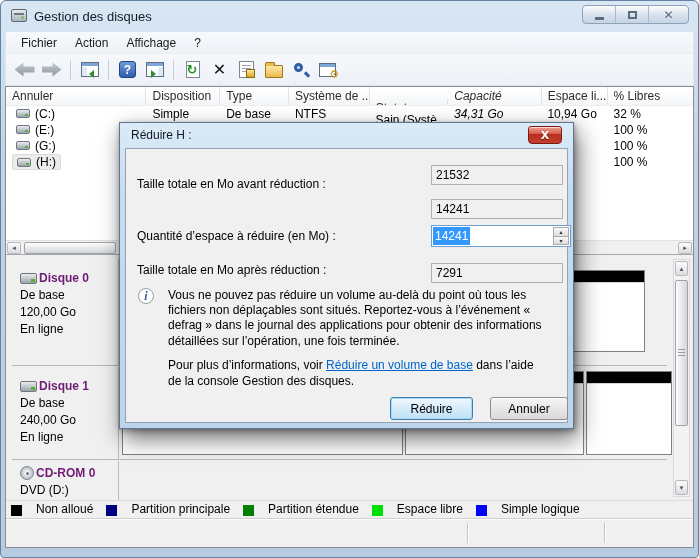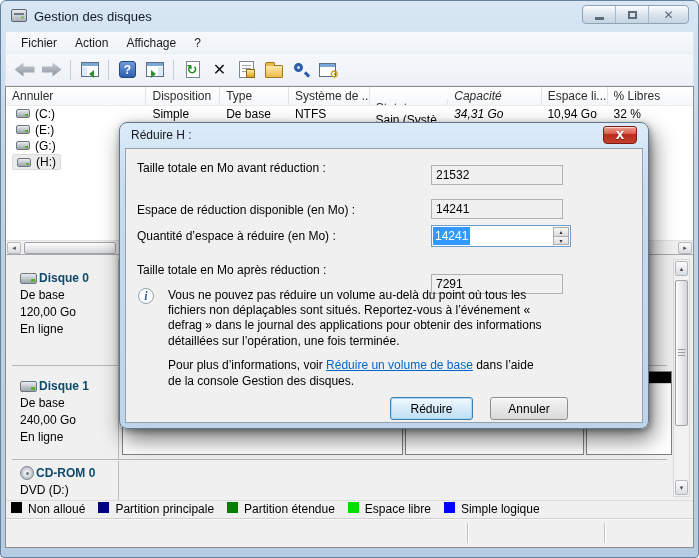--- a/index.html
+++ b/index.html
@@ -77,47 +77,47 @@
   
   .hscroll { position:absolute; left:0; right:0; bottom:0; height:14px; background:#f0f0f0; border-top:1px solid #e2e2e2; }
   .hs-btn { position:absolute; top:1px; width:14px; height:12px; background:linear-gradient(#fdfdfd,#d9dce0); border:1px solid #b5b8bc; border-radius:2px;
     display:flex; align-items:center; justify-content:center; font-size:7px; color:#4f4f4f; font-family:"DejaVu Sans",sans-serif; }
   .hs-thumb { position:absolute; left:18px; top:1px; width:92px; height:12px; background:linear-gradient(#fdfdfd,#d3d6da); border:1px solid #9fa3a8; border-radius:2px; }
   
   .bottom-pane { position:absolute; left:0; right:0; top:170px; height:243px; background:#f0f0f0; }
   .disk-row { position:absolute; left:6px; right:26px; }
   .disk-row.bordered { border-bottom:1px solid #b7b7b7; }
   .disk-head { position:absolute; left:0; top:0; bottom:0; width:107px; border-right:1px solid #bcbcbc; padding:12px 6px 0 8px; }
-  .disk-head .dh-title { display:flex; align-items:center; gap:2px; font-weight:bold; color:#0c4a6e; }
+  .disk-head .dh-title { display:flex; align-items:center; gap:2px; font-weight:bold; color:#701a75; }
   .drive-ico { width:17px; height:11px; background:linear-gradient(#e9ecef,#9ba3ab); border:1px solid #6f767d; border-radius:2px; position:relative; flex:none; }
   .drive-ico::after { content:""; position:absolute; right:1px; bottom:1px; width:4px; height:3px; background:#58b030; }
   .cd-ico { width:14px; height:14px; border-radius:50%; background:radial-gradient(circle at 50% 50%, #f0f2f4 20%, #b9bfc6 70%); border:1px solid #7d858e; position:relative; flex:none; }
   .cd-ico::after { content:""; position:absolute; left:5px; top:5px; width:3px; height:3px; border-radius:50%; background:#6f7984; }
   .dh-line { margin-top:3px; color:#000; }
   .disk-graph { position:absolute; left:108px; right:0; top:0; bottom:0; }
   .part-block { position:absolute; border:1px solid #808080; background:#fff; }
   .part-block .stripe { height:12px; background:#000; border-bottom:1px solid #d6d6d6; }
   
   .vscroll { position:absolute; right:3px; top:172px; width:17px; height:238px; background:#f2f2f2; border:1px solid #d9d9d9; }
   .vs-btn { position:absolute; left:1px; width:13px; height:15px; background:linear-gradient(#fdfdfd,#d9dce0); border:1px solid #b5b8bc; border-radius:2px;
     display:flex; align-items:center; justify-content:center; font-size:7px; color:#4f4f4f; font-family:"DejaVu Sans",sans-serif; }
   .vs-thumb { position:absolute; left:1px; top:20px; width:13px; height:146px; background:linear-gradient(90deg,#fdfdfd,#d3d6da); border:1px solid #9fa3a8; border-radius:2px; }
   .vs-grip { position:absolute; left:2px; right:2px; top:68px; height:8px;
     background:repeating-linear-gradient(#9a9a9a 0 1px, transparent 1px 3px); }
   
   .legend { position:absolute; left:0; right:0; top:413px; height:17px; background:#f0f0f0; display:flex; align-items:center; padding-left:5px; border-top:1px solid #dcdcdc; }
-  .leg-item { display:inline-flex; align-items:flex-start; gap:6px; margin-right:13px; }
+  .leg-item { display:inline-flex; align-items:flex-end; gap:14px; margin-right:13px; }
   .leg-swatch { width:11px; height:11px; flex:none; }
   
   .statusbar { position:absolute; left:0; right:0; top:431px; bottom:0; background:#f0f0f0; border-top:1px solid #d0d0d0; box-shadow:inset 0 1px 0 #fbfbfb; }
   .sb-div { position:absolute; top:4px; bottom:4px; width:1px; background:#c3c3c3; box-shadow:1px 0 0 #ffffff; }
   
-  .dialog { position:absolute; left:118px; top:121px; width:530px; height:307px; z-index:20;
+  .dialog { position:absolute; left:118px; top:121px; width:455px; height:307px; z-index:20;
     background:linear-gradient(#dcebf9, #c7dcef 22%, #bed4e9);
-    border:1px solid #5f7archive8e; border:1px solid #5f768e; border-radius:8px;
+    border:1px solid #5f7archive8e; border:1px solid #5f768e; border-radius:0;
     box-shadow:4px 10px 22px rgba(0,0,0,0.55), 1px 2px 6px rgba(0,0,0,0.35); }
   .dlg-titlebar { position:absolute; left:0; top:0; right:0; height:25px; }
   .dlg-title { position:absolute; left:11px; top:5px; font-size:12px; color:#13191f; }
   .dlg-close { position:absolute; right:11px; top:3px; width:34px; height:18px; border-radius:3px 3px 4px 4px;
     background:linear-gradient(#eba28f,#d9574a 45%, #ba2d20 46%, #c2402c);
     border:1px solid #7e1a12; box-shadow:inset 0 1px 0 rgba(255,255,255,.6);
     color:#fff; font-size:11px; font-weight:bold; display:flex; align-items:center; justify-content:center;
     font-family:"DejaVu Sans",sans-serif; text-shadow:0 1px 1px rgba(0,0,0,.5); }
   .dlg-content { position:absolute; left:5px; right:5px; top:25px; bottom:5px; background:#f0f0f0; border:1px solid #95a2b1; }
   .fld-label { position:absolute; left:11px; color:#000; }
@@ -383,37 +383,36 @@
 
   <div class="dialog">
     <div class="dlg-titlebar">
       <div class="dlg-title">Réduire H :</div>
       <div class="dlg-close">
           <span>X</span>
         </div>
     </div>
     <div class="dlg-content">
 
-      <div class="fld-label" style="top:12px;">Taille totale en Mo avant réduction :</div>
+      <div class="fld-label" style="top:28px;">Taille totale en Mo avant réduction :</div>
       <div class="fld-box" style="top:16px;">21532</div>
 
-      <div class="fld-label" style="top:54px;">Espace de réduction disponible (en Mo) :</div>
       <div class="fld-box" style="top:50px;">14241</div>
 
       <div class="fld-label" style="top:80px;">Quantité d’espace à réduire (en Mo) :</div>
       <div class="spin-field" style="top:76px;">
         <span class="spin-val">14241</span>
         <span class="spin-btns">
           <span class="spin-btn">▴</span>
           <span class="spin-btn" style="border-top:none;">▾</span>
         </span>
       </div>
 
       <div class="fld-label" style="top:114px;">Taille totale en Mo après réduction :</div>
-      <div class="fld-box" style="top:125px;">7291</div>
+      <div class="fld-box" style="top:114px;">7291</div>
 
       <div class="info-ico">i</div>
       <div class="info-text">Vous ne pouvez pas réduire un volume au-delà du point où tous les fichiers non déplaçables sont situés. Reportez-vous à l’événement « defrag » dans le journal des applications pour obtenir des informations détaillées sur l’opération, une fois terminée.</div>
 
       <div class="help-text">
         <span>Pour plus d’informations, voir </span><span class="link">Réduire un volume de base</span><span> dans l’aide de la console Gestion des disques.</span>
       </div>
 
       <div class="dlg-btn btn-default">Réduire</div>
       <div class="dlg-btn btn-normal">Annuler</div>

